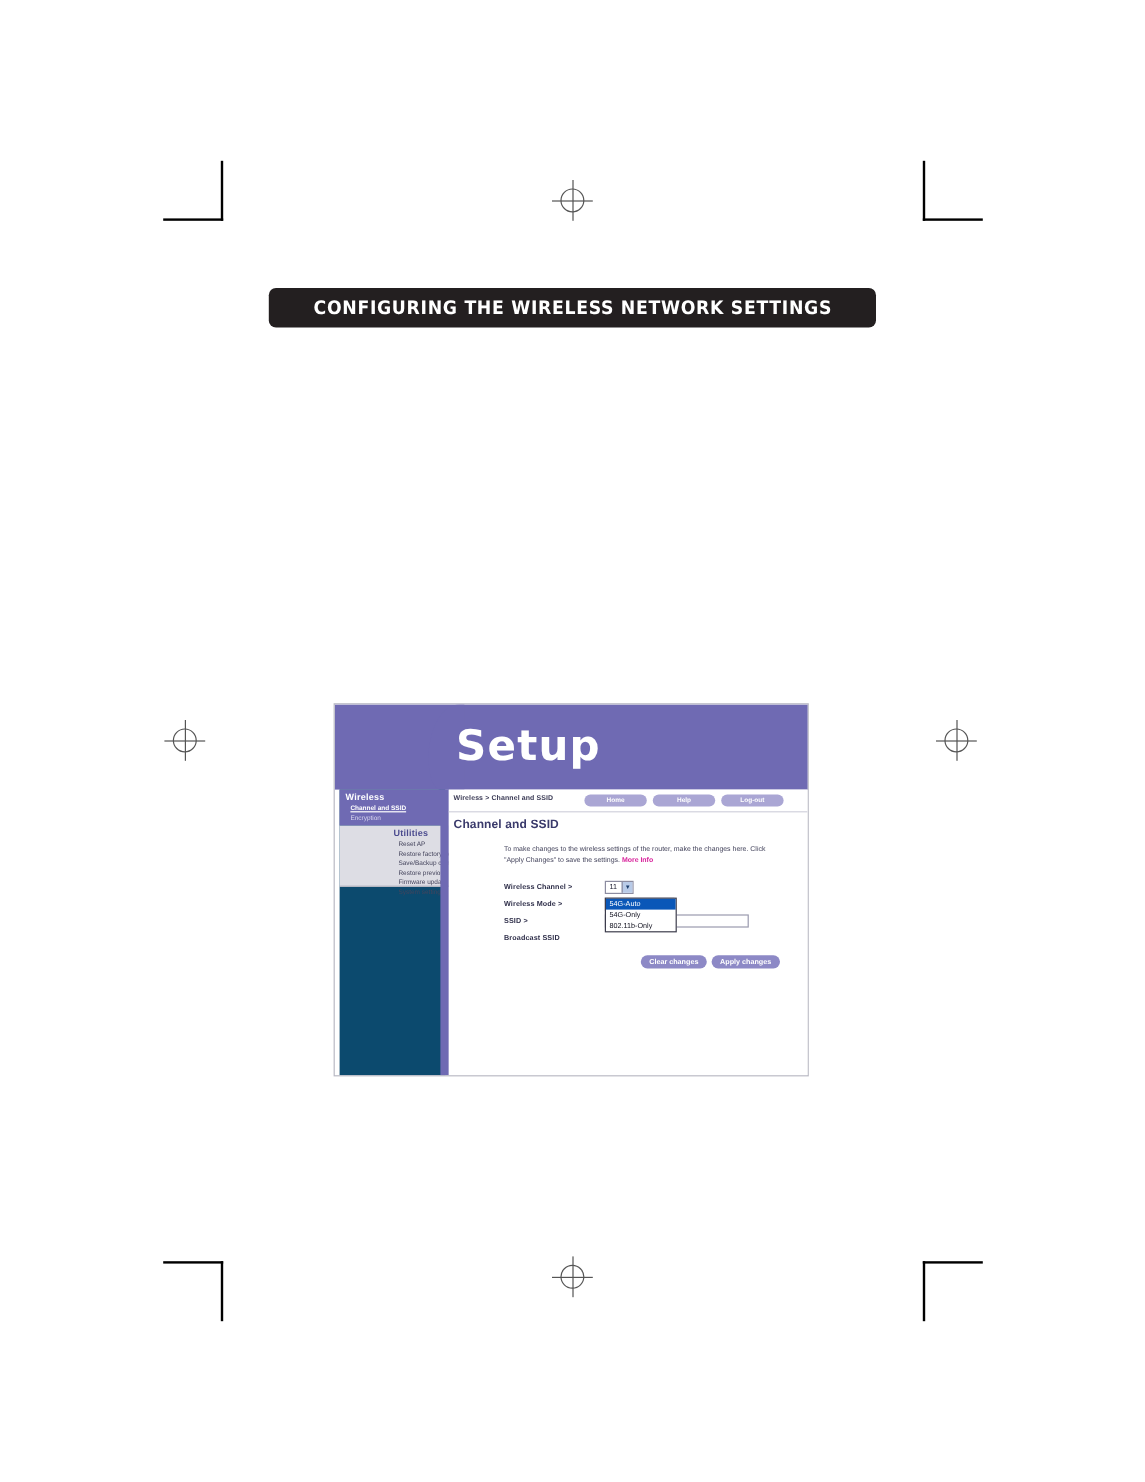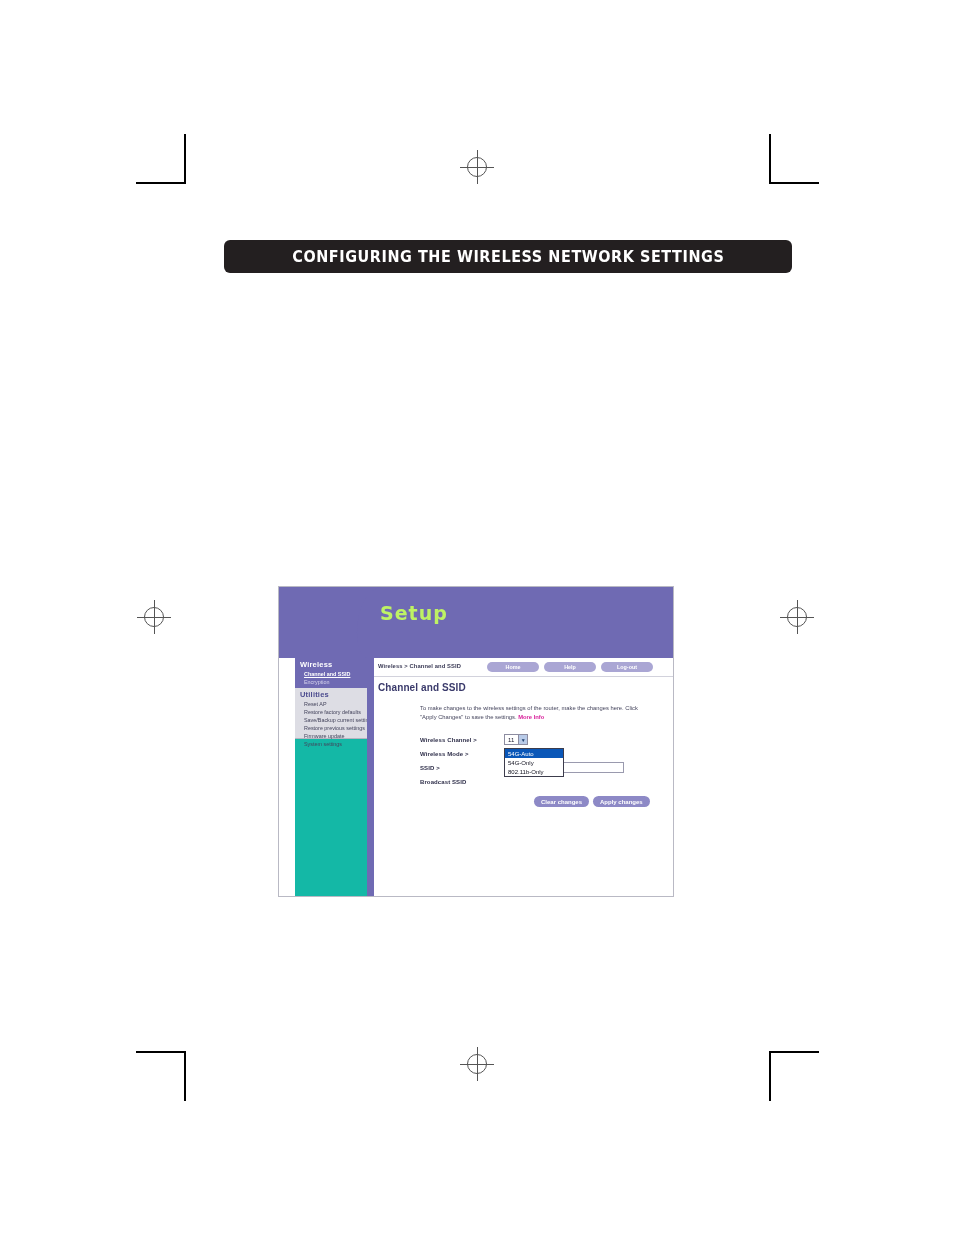--- a/index.html
+++ b/index.html
@@ -27,21 +27,21 @@
     position: absolute; left: 0; top: 16.5px; width: 34px; height: 1px; background: #555;
   }
   .reg-mark .v {
     position: absolute; left: 16.5px; top: 0; width: 1px; height: 34px; background: #555;
   }
 
   
   .title-banner {
     position: absolute;
     left: 224px; top: 240px;
-    width: 568px; height: 33px;
+    width: 506px; height: 33px;
     background: #231f20;
     border-radius: 6px;
     display: flex;
     align-items: center;
     justify-content: center;
   }
   .title-banner .txt {
     color: #ffffff;
     font-family: "DejaVu Sans", sans-serif;
     font-size: 15.5px;
@@ -89,37 +89,37 @@
 
   
   .hdr-purple {
     position: absolute; left: 0; top: 0;
     width: 396px; height: 71px;
     background: #6f6ab3;
   }
   .hdr-title {
     position: absolute; left: 101px; top: 15px;
     font-family: "DejaVu Sans", sans-serif;
-    font-size: 19px; font-weight: bold;
-    color: #bef264;
+    font-size: 35px; font-weight: bold;
+    color: #ffffff;
     letter-spacing: 1px;
   }
   .hdr-swoop {
     position: absolute; left: 78px; top: 0;
     width: 30px; height: 71px;
     background: #6f6ab3;
     border-top-left-radius: 26px 46px;
     border-bottom-left-radius: 10px 26px;
   }
 
   
   .nav-col {
-    position: absolute; left: 16px; top: 71px;
+    position: absolute; left: 4px; top: 71px;
     width: 88px; bottom: 0;
-    background: #14b8a6;
+    background: #0c4a6e;
   }
   .nav-purple {
     position: absolute; left: 0; top: 0;
     width: 88px; height: 30px;
     background: #6f6ab3;
   }
   .nav-sep {
     position: absolute; left: 88px; top: 0;
     width: 7px; bottom: 0;
     background: #6f6ab3;
@@ -138,20 +138,21 @@
   }
   .nav-item.active {
     color: #ffffff; font-weight: bold;
     text-decoration: underline;
   }
   .nav-panel-utils {
     position: absolute; left: 0; top: 30px;
     width: 88px; height: 50px;
     background: #dddde4;
     border-bottom: 1px solid #b5b5c0;
+    padding-left: 40px;
   }
   .nav-item.dark {
     color: #44445c;
   }
 
   
   .content {
     position: absolute; left: 95px; top: 71px;
     right: 0; bottom: 0;
     background: #ffffff;

